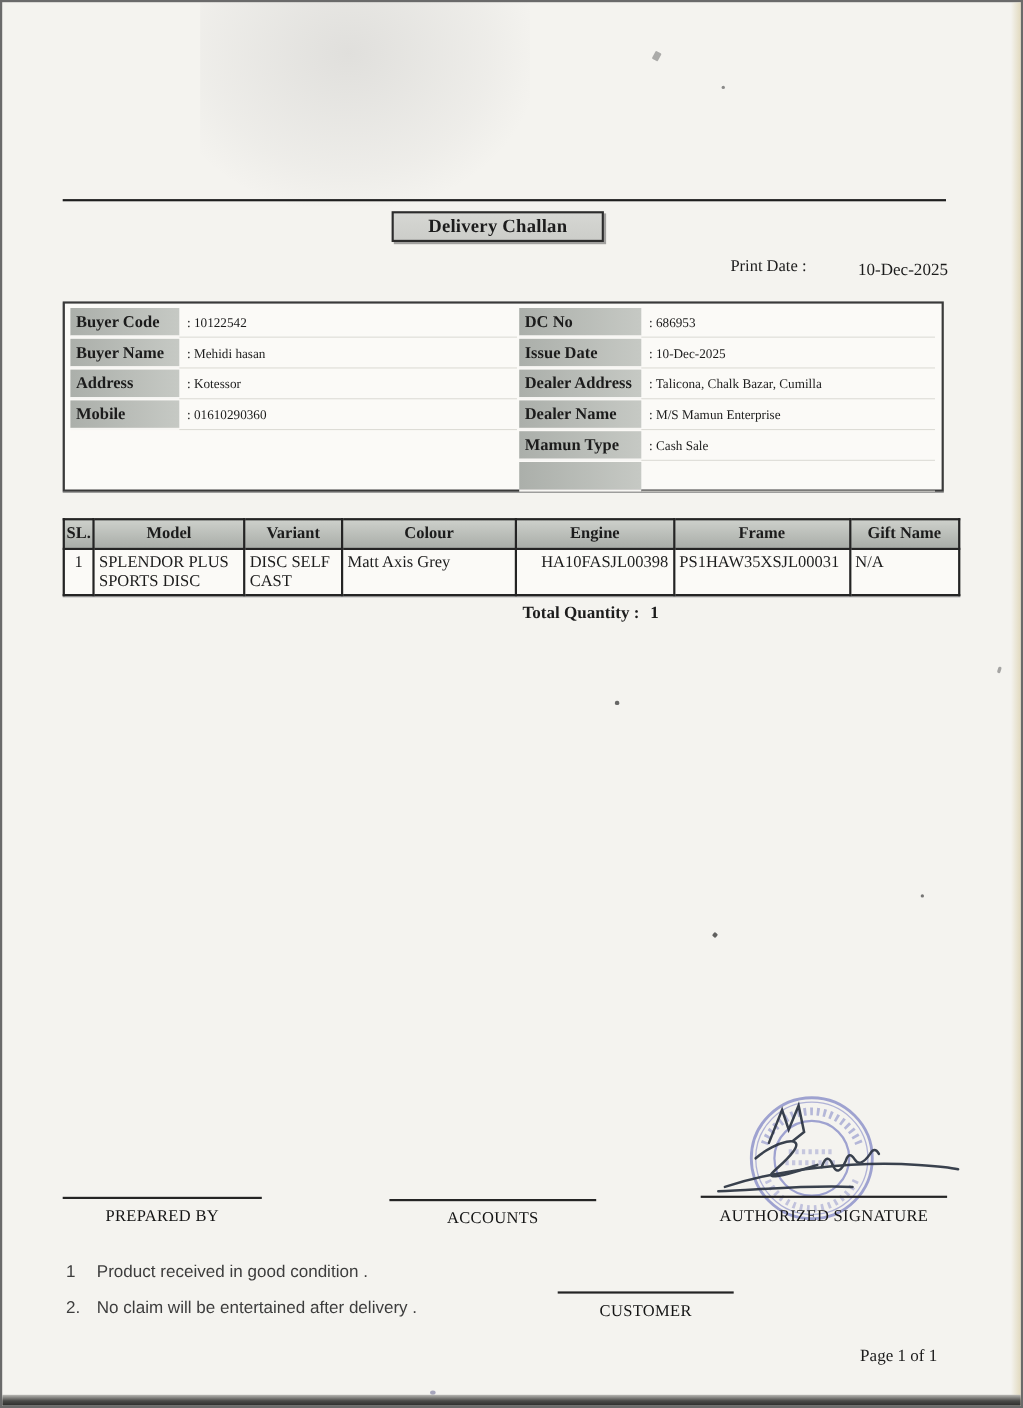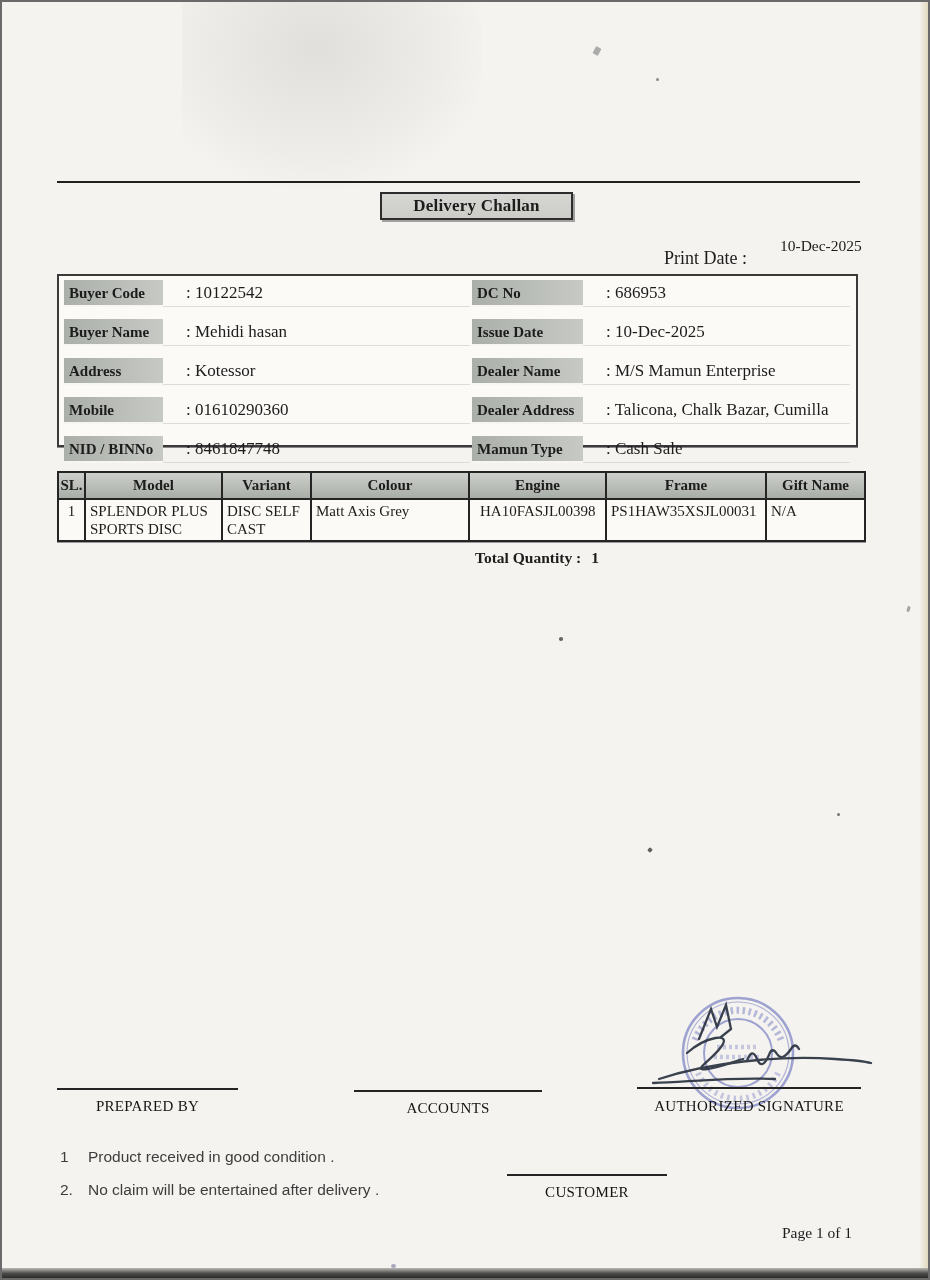--- a/index.html
+++ b/index.html
@@ -16,51 +16,51 @@
      background:radial-gradient(ellipse at 45% 25%, rgba(120,120,122,.16), rgba(120,120,122,.05) 55%, transparent 75%);
      pointer-events:none;}
   .edge-bottom{position:absolute;left:0;bottom:0;width:100%;height:10px;
      background:linear-gradient(#b9b8b4, #4a4a48 55%, #2c2c2b);}
   .edge-right{position:absolute;right:0;top:0;width:9px;height:100%;
      background:linear-gradient(to left, rgba(210,196,150,.55), rgba(210,196,150,0));}
   .speck{position:absolute;background:#6f6f6f;border-radius:50%;opacity:.8;}
 
   
   .top-rule{position:absolute;left:55px;top:179px;width:803px;height:2px;background:var(--line-dark);}
-  .title-box{position:absolute;left:378px;top:190px;width:193px;height:28px;
+  .title-box{position:absolute;left:354px;top:190px;width:193px;height:28px;
      background:linear-gradient(#d6d7d3,var(--title-fill));border:2px solid #2c2c2c;
      box-shadow:2px 2px 0 rgba(60,60,60,.45);
      display:flex;align-items:center;justify-content:center;
      font-weight:bold;font-size:17px;letter-spacing:.2px;}
-  .print-date-label{position:absolute;left:662px;top:246px;font-size:18px;font-family:Liberation Serif, serif;}
+  .print-date-label{position:absolute;left:662px;top:232px;font-size:15px;font-family:Liberation Serif, serif;}
   .print-date-value{position:absolute;left:778px;top:235px;font-size:15.5px;}
 
   
   .info-table{position:absolute;left:55px;top:272px;width:801px;height:173px;
      border:2px solid #3a3a3a;background:#fbfaf7;padding:4px 5px;box-shadow:0 1px 0 #888;}
   .info-col{position:absolute;top:4px;}
   .info-col.left{left:5px;width:406px;}
   .info-col.right{left:413px;width:378px;}
-  .inforow{display:flex;height:27px;margin-bottom:12px;}
+  .inforow{display:flex;height:27px;margin-bottom:1px;}
   .inforow .lbl{width:99px;flex:none;background:linear-gradient(90deg,#abafaa,#c6c9c4);
      font-weight:bold;font-size:15px;line-height:26px;padding-left:5px;
      border-bottom:2px solid #f7f6f3;white-space:nowrap;}
   .info-col.right .inforow .lbl{width:111px;}
-  .inforow .val{flex:1;font-size:17px;line-height:26px;padding-left:23px;
+  .inforow .val{flex:1;font-size:12px;line-height:26px;padding-left:7px;
      border-bottom:1px solid #dddcd6;white-space:nowrap;}
 
   
   .product-table{position:absolute;left:55px;top:469px;border-collapse:collapse;
      font-size:15px;background:#fbfaf7;box-shadow:0 1px 0 #999;}
   .product-table th,.product-table td{border:2px solid #242424;}
   .product-table th{height:27px;background:linear-gradient(#cdd0cb,#a9ada8);
      font-weight:bold;text-align:center;font-size:15px;margin-left:28px;}
   .product-table td{height:40px;vertical-align:top;padding:2px 4px;line-height:18px;}
   .product-table td.c{text-align:center;}
-  .product-table td.pad{padding-left:10px;}
+  .product-table td.pad{padding-left:22px;}
 
   .total-qty{position:absolute;left:400px;top:547px;width:270px;text-align:center;
      font-weight:bold;font-size:15.5px;}
   .total-qty .v{margin-left:10px;}
 
   
   .stamp-svg{position:absolute;left:660px;top:993px;}
   .ink-svg{position:absolute;left:645px;top:995px;}
 
   
@@ -110,41 +110,37 @@
         <div class="val">: Mehidi hasan</div>
       </div>
       <div class="inforow">
         <div class="lbl">Address</div>
         <div class="val">: Kotessor</div>
       </div>
       <div class="inforow">
         <div class="lbl">Mobile</div>
         <div class="val">: 01610290360</div>
       </div>
-      <div class="inforow">
-        <div class="lbl">NID / BINNo</div>
-        <div class="val">: 8461847748</div>
-      </div>
     </div>
     <div class="info-col right">
       <div class="inforow">
         <div class="lbl">DC No</div>
         <div class="val">: 686953</div>
       </div>
       <div class="inforow">
         <div class="lbl">Issue Date</div>
         <div class="val">: 10-Dec-2025</div>
       </div>
       <div class="inforow">
+        <div class="lbl">Dealer Address</div>
+        <div class="val">: Talicona, Chalk Bazar, Cumilla</div>
+      </div>
+      <div class="inforow">
         <div class="lbl">Dealer Name</div>
         <div class="val">: M/S Mamun Enterprise</div>
-      </div>
-      <div class="inforow">
-        <div class="lbl">Dealer Address</div>
-        <div class="val">: Talicona, Chalk Bazar, Cumilla</div>
       </div>
       <div class="inforow">
         <div class="lbl">Mamun Type</div>
         <div class="val">: Cash Sale</div>
       </div>
       <div class="inforow">
         <div class="lbl"></div>
         <div class="val"></div>
       </div>
     </div>

